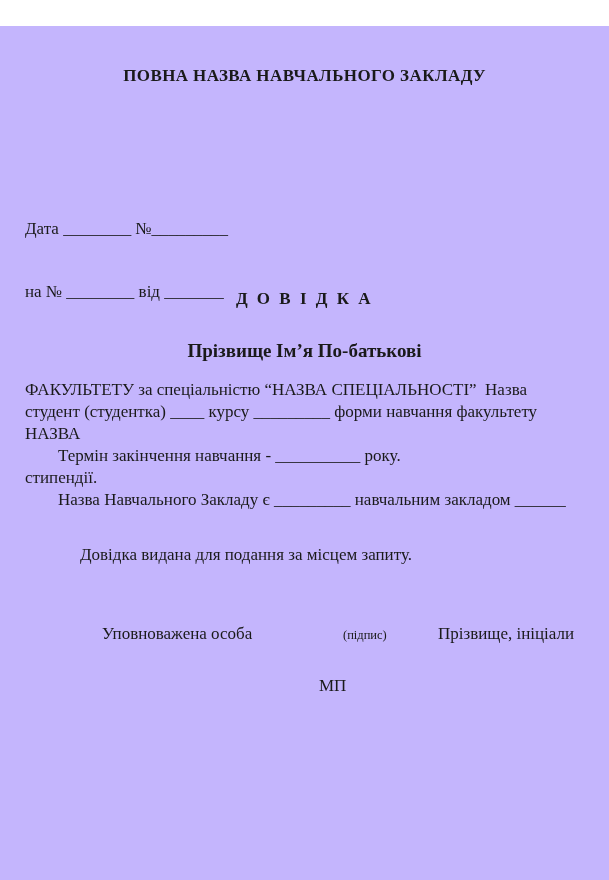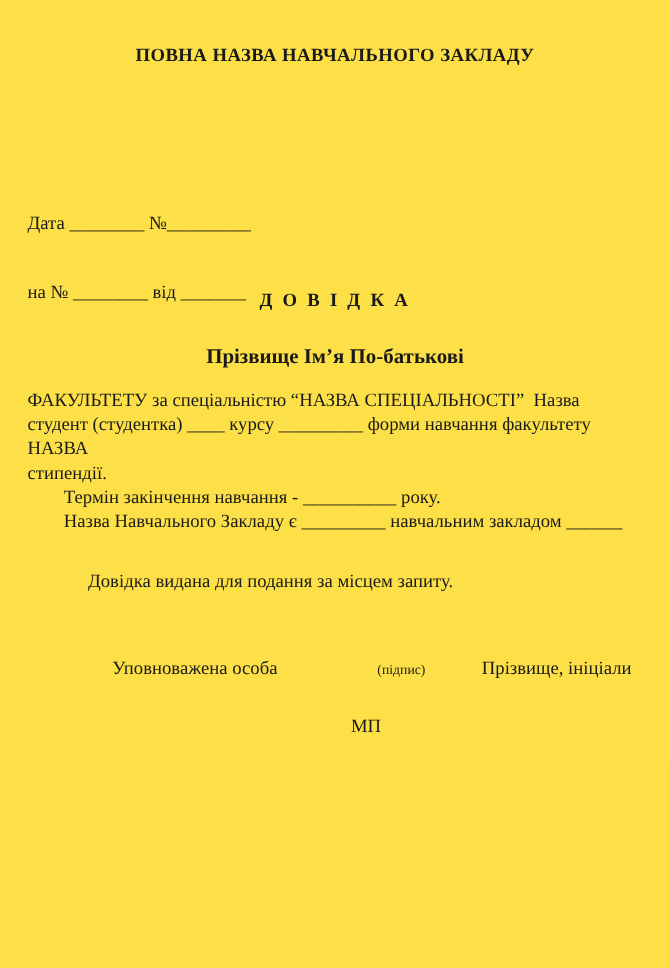--- a/index.html
+++ b/index.html
@@ -8,21 +8,22 @@
     height: 880px;
     background: #ffffff;
     font-family: "Liberation Serif", "DejaVu Serif", serif;
     color: #1a1a1a;
     position: relative;
     overflow: hidden;
   }
   .page {
     position: absolute;
     inset: 0;
-    background: #fde047;
+    background: #c4b5fd;
+    margin-top: 26px;
   }
   .centered {
     position: absolute;
     left: 0;
     right: 0;
     text-align: center;
     white-space: pre-wrap;
   }
   .header-title {
     top: 40px;
@@ -105,22 +106,22 @@
     <div>на № ________ від _______</div>
   </div>
 
   <div class="centered doc-title">Д О В І Д К А</div>
 
   <div class="centered name-heading">Прізвище Ім’я По-батькові</div>
 
   <div class="body-block" id="body-lines">
       <div class="body-line">ФАКУЛЬТЕТУ за спеціальністю “НАЗВА СПЕЦІАЛЬНОСТІ”  Назва</div>
       <div class="body-line">студент (студентка) ____ курсу _________ форми навчання факультету НАЗВА</div>
+      <div class="body-line indented">Термін закінчення навчання - __________ року.</div>
       <div class="body-line">стипендії.</div>
-      <div class="body-line indented">Термін закінчення навчання - __________ року.</div>
       <div class="body-line indented">Назва Навчального Закладу є _________ навчальним закладом ______</div>
     </div>
 
   <div class="issued-block">Довідка видана для подання за місцем запиту.</div>
 
   <div class="sig-row">
     <span class="sig-role">Уповноважена особа</span>
     <span class="sig-caption">(підпис)</span>
     <span class="sig-name">Прізвище, ініціали</span>
   </div>

